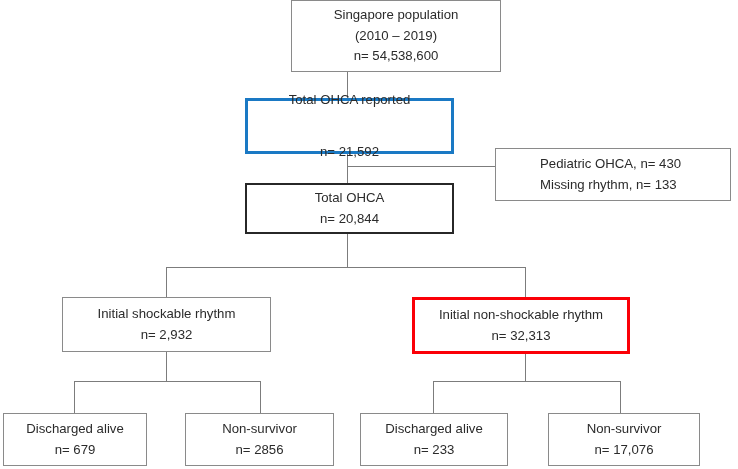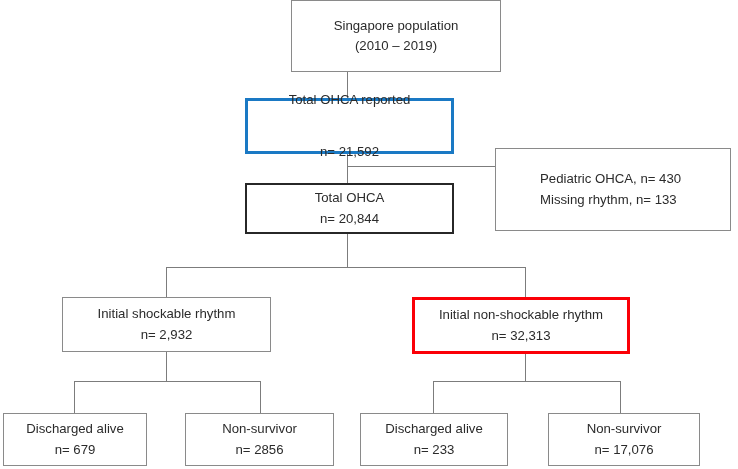--- a/index.html
+++ b/index.html
@@ -82,28 +82,29 @@
   <div class="conn v" style="left:260px; top:381px; height:32px;"></div>
 
   <div class="conn v" style="left:525px; top:353px; height:28px;"></div>
   <div class="conn h" style="left:433px; top:381px; width:187px;"></div>
   <div class="conn v" style="left:433px; top:381px; height:32px;"></div>
   <div class="conn v" style="left:620px; top:381px; height:32px;"></div>
 
   <div class="node thin" style="left:243px; top:0px; width:210px; height:72px;margin-left:48px;">
     <span class="line">Singapore population</span>
     <span class="line">(2010 – 2019)</span>
+    <span class="line">n= 54,538,600</span>
   </div>
 
   <div class="node blue" style="left:245px; top:98px; width:209px; height:56px;gap:32px;">
     <span class="line">Total OHCA reported</span>
     <span class="line">n= 21,592</span>
   </div>
 
-  <div class="node thin left-align" style="left:495px; top:148px; width:236px; height:83px;">
+  <div class="node thin left-align" style="left:495px; top:148px; width:236px; height:53px;">
     <span class="line">Pediatric OHCA, n= 430</span>
     <span class="line">Missing rhythm, n= 133</span>
   </div>
 
   <div class="node thick-dark" style="left:245px; top:183px; width:209px; height:51px;">
     <span class="line">Total OHCA</span>
     <span class="line">n= 20,844</span>
   </div>
 
   <div class="node thin" style="left:62px; top:297px; width:209px; height:55px;">

